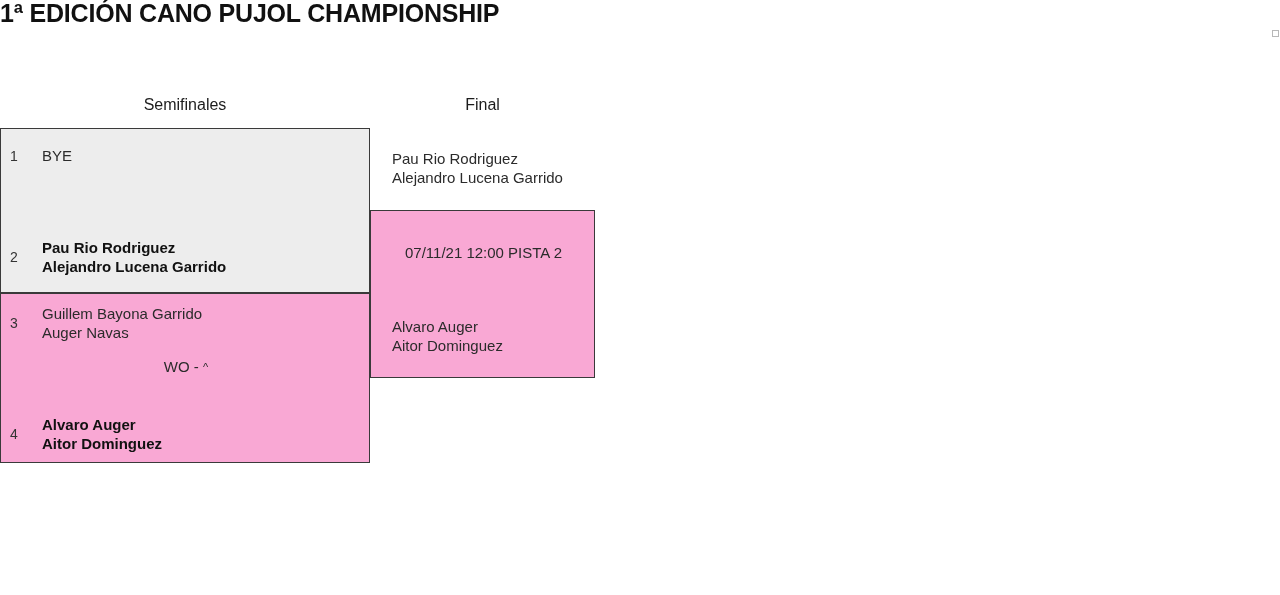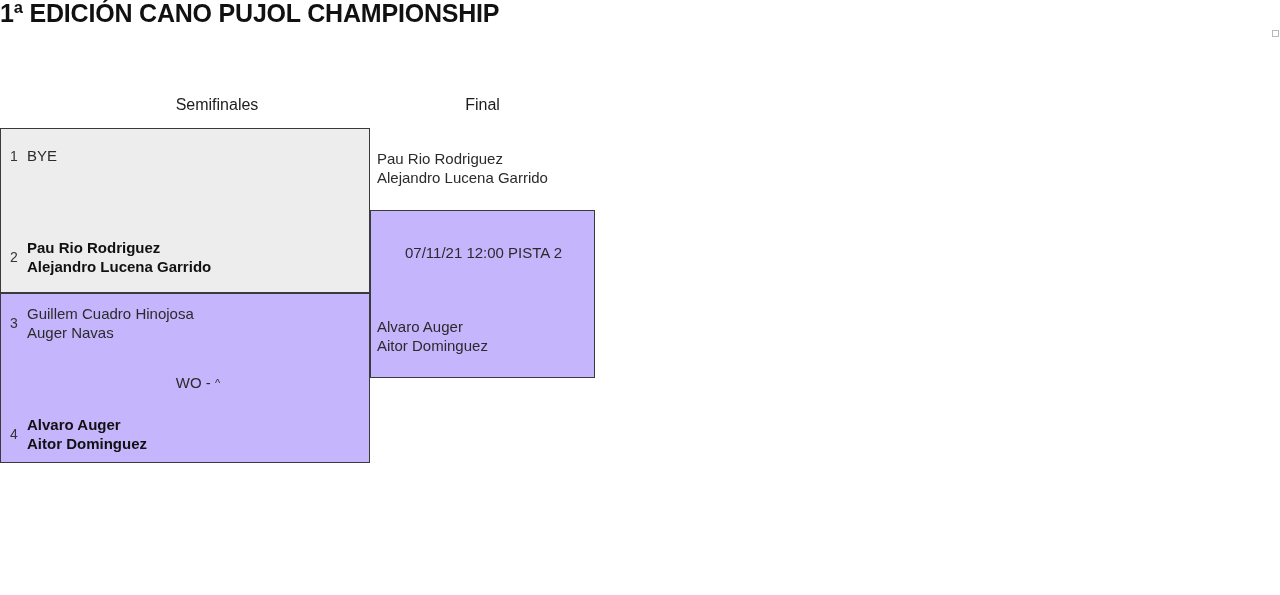--- a/index.html
+++ b/index.html
@@ -34,29 +34,29 @@
 
   
   .round-header {
     position: absolute;
     font-size: 16px;
     font-weight: normal;
     color: #1c1c1c;
     text-align: center;
     white-space: nowrap;
   }
-  .round-header.r1 { left: 0px;   top: 96px; width: 370px; margin-left: 32px; }
+  .round-header.r1 { left: 0px;   top: 96px; width: 370px; }
   .round-header.r2 { left: 370px; top: 96px; width: 225px; }
 
   
   .match-box {
     position: absolute;
     box-sizing: border-box;
     border: 1px solid #3a3a3a;
-    background: #c4b5fd;
+    background: #f9a8d4;
   }
   .match-box.shaded { background: #ededed; }
 
   
   .sf1 { left: 0px; top: 128px; width: 370px; height: 165px; }
   .sf2 { left: 0px; top: 293px; width: 370px; height: 170px; }
 
   
   .fn1 { left: 370px; top: 210px; width: 225px; height: 168px; }
 
@@ -74,40 +74,40 @@
     font-weight: normal;
     color: #333333;
     text-align: center;
   }
   .players {
     font-size: 15px;
     line-height: 19px;
     color: #2b2b2b;
   }
   .players.win { font-weight: bold; color: #111111; }
-  .player-line { white-space: nowrap; }
+  .player-line { white-space: nowrap; margin-left: 15px; }
 
   
   .sf1 .team-top    { left: 0px; top: 17px; }
   .sf1 .team-bottom { left: 0px; top: 109px; }
   
   .sf2 .team-top    { left: 0px; top: 10px; }
   .sf2 .team-bottom { left: 0px; top: 121px; }
 
   
   .score-note {
     position: absolute;
     left: 0px;
     width: 370px;
     text-align: center;
     font-size: 15px;
     color: #2b2b2b;
     white-space: nowrap;
   }
-  .sf2 .score-note { top: 80px; padding-left: 12px; }
+  .sf2 .score-note { top: 64px; }
   .score-caret { font-size: 11px; vertical-align: 1px; }
 
   
   .final-meta {
     position: absolute;
     left: 0px;
     top: 33px;
     width: 225px;
     text-align: center;
     font-size: 15px;
@@ -165,21 +165,21 @@
     </span>
   </div>
 
 </div>
 
 <div class="match-box sf2">
 
   <div class="team team-top">
     <span class="seed">3</span>
     <span class="players">
-      <span class="player-line">Guillem Cuadro Hinojosa</span><br>
+      <span class="player-line">Guillem Bayona Garrido</span><br>
       <span class="player-line">Auger Navas</span>
     </span>
   </div>
 
   <div class="score-note">
     <span>WO - </span><span class="score-caret">^</span>
   </div>
 
   <div class="team team-bottom">
     <span class="seed">4</span>

